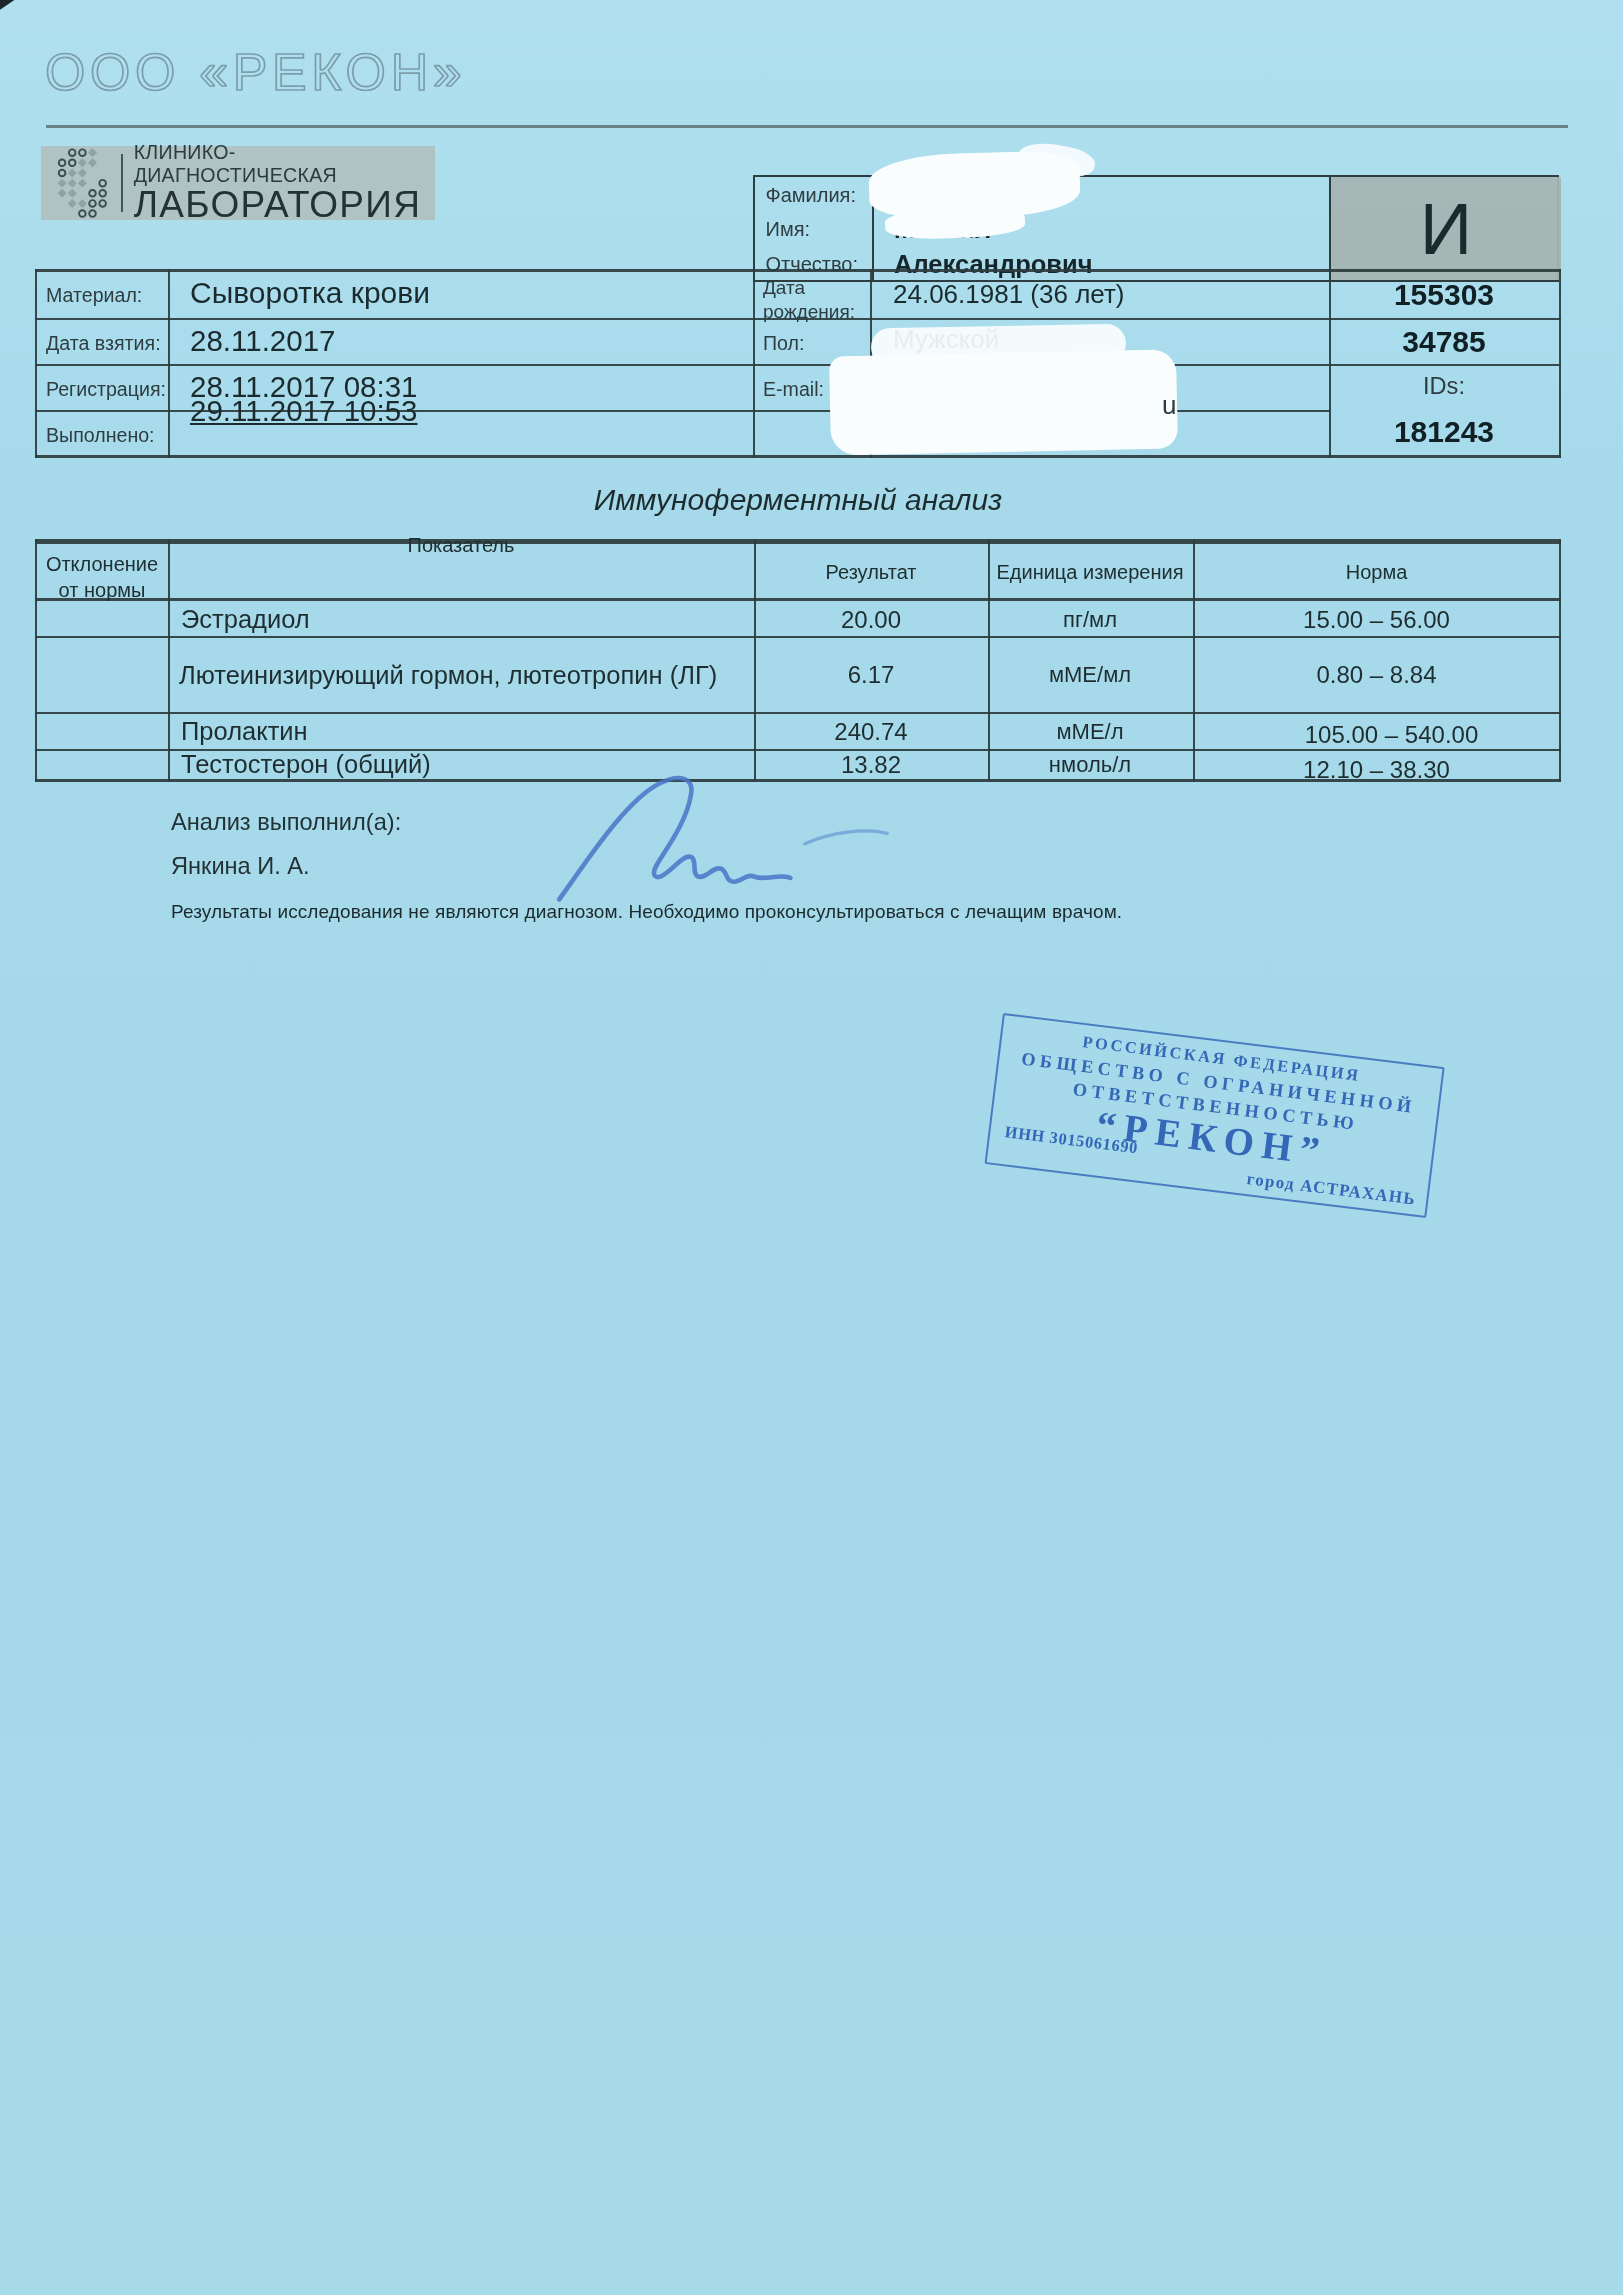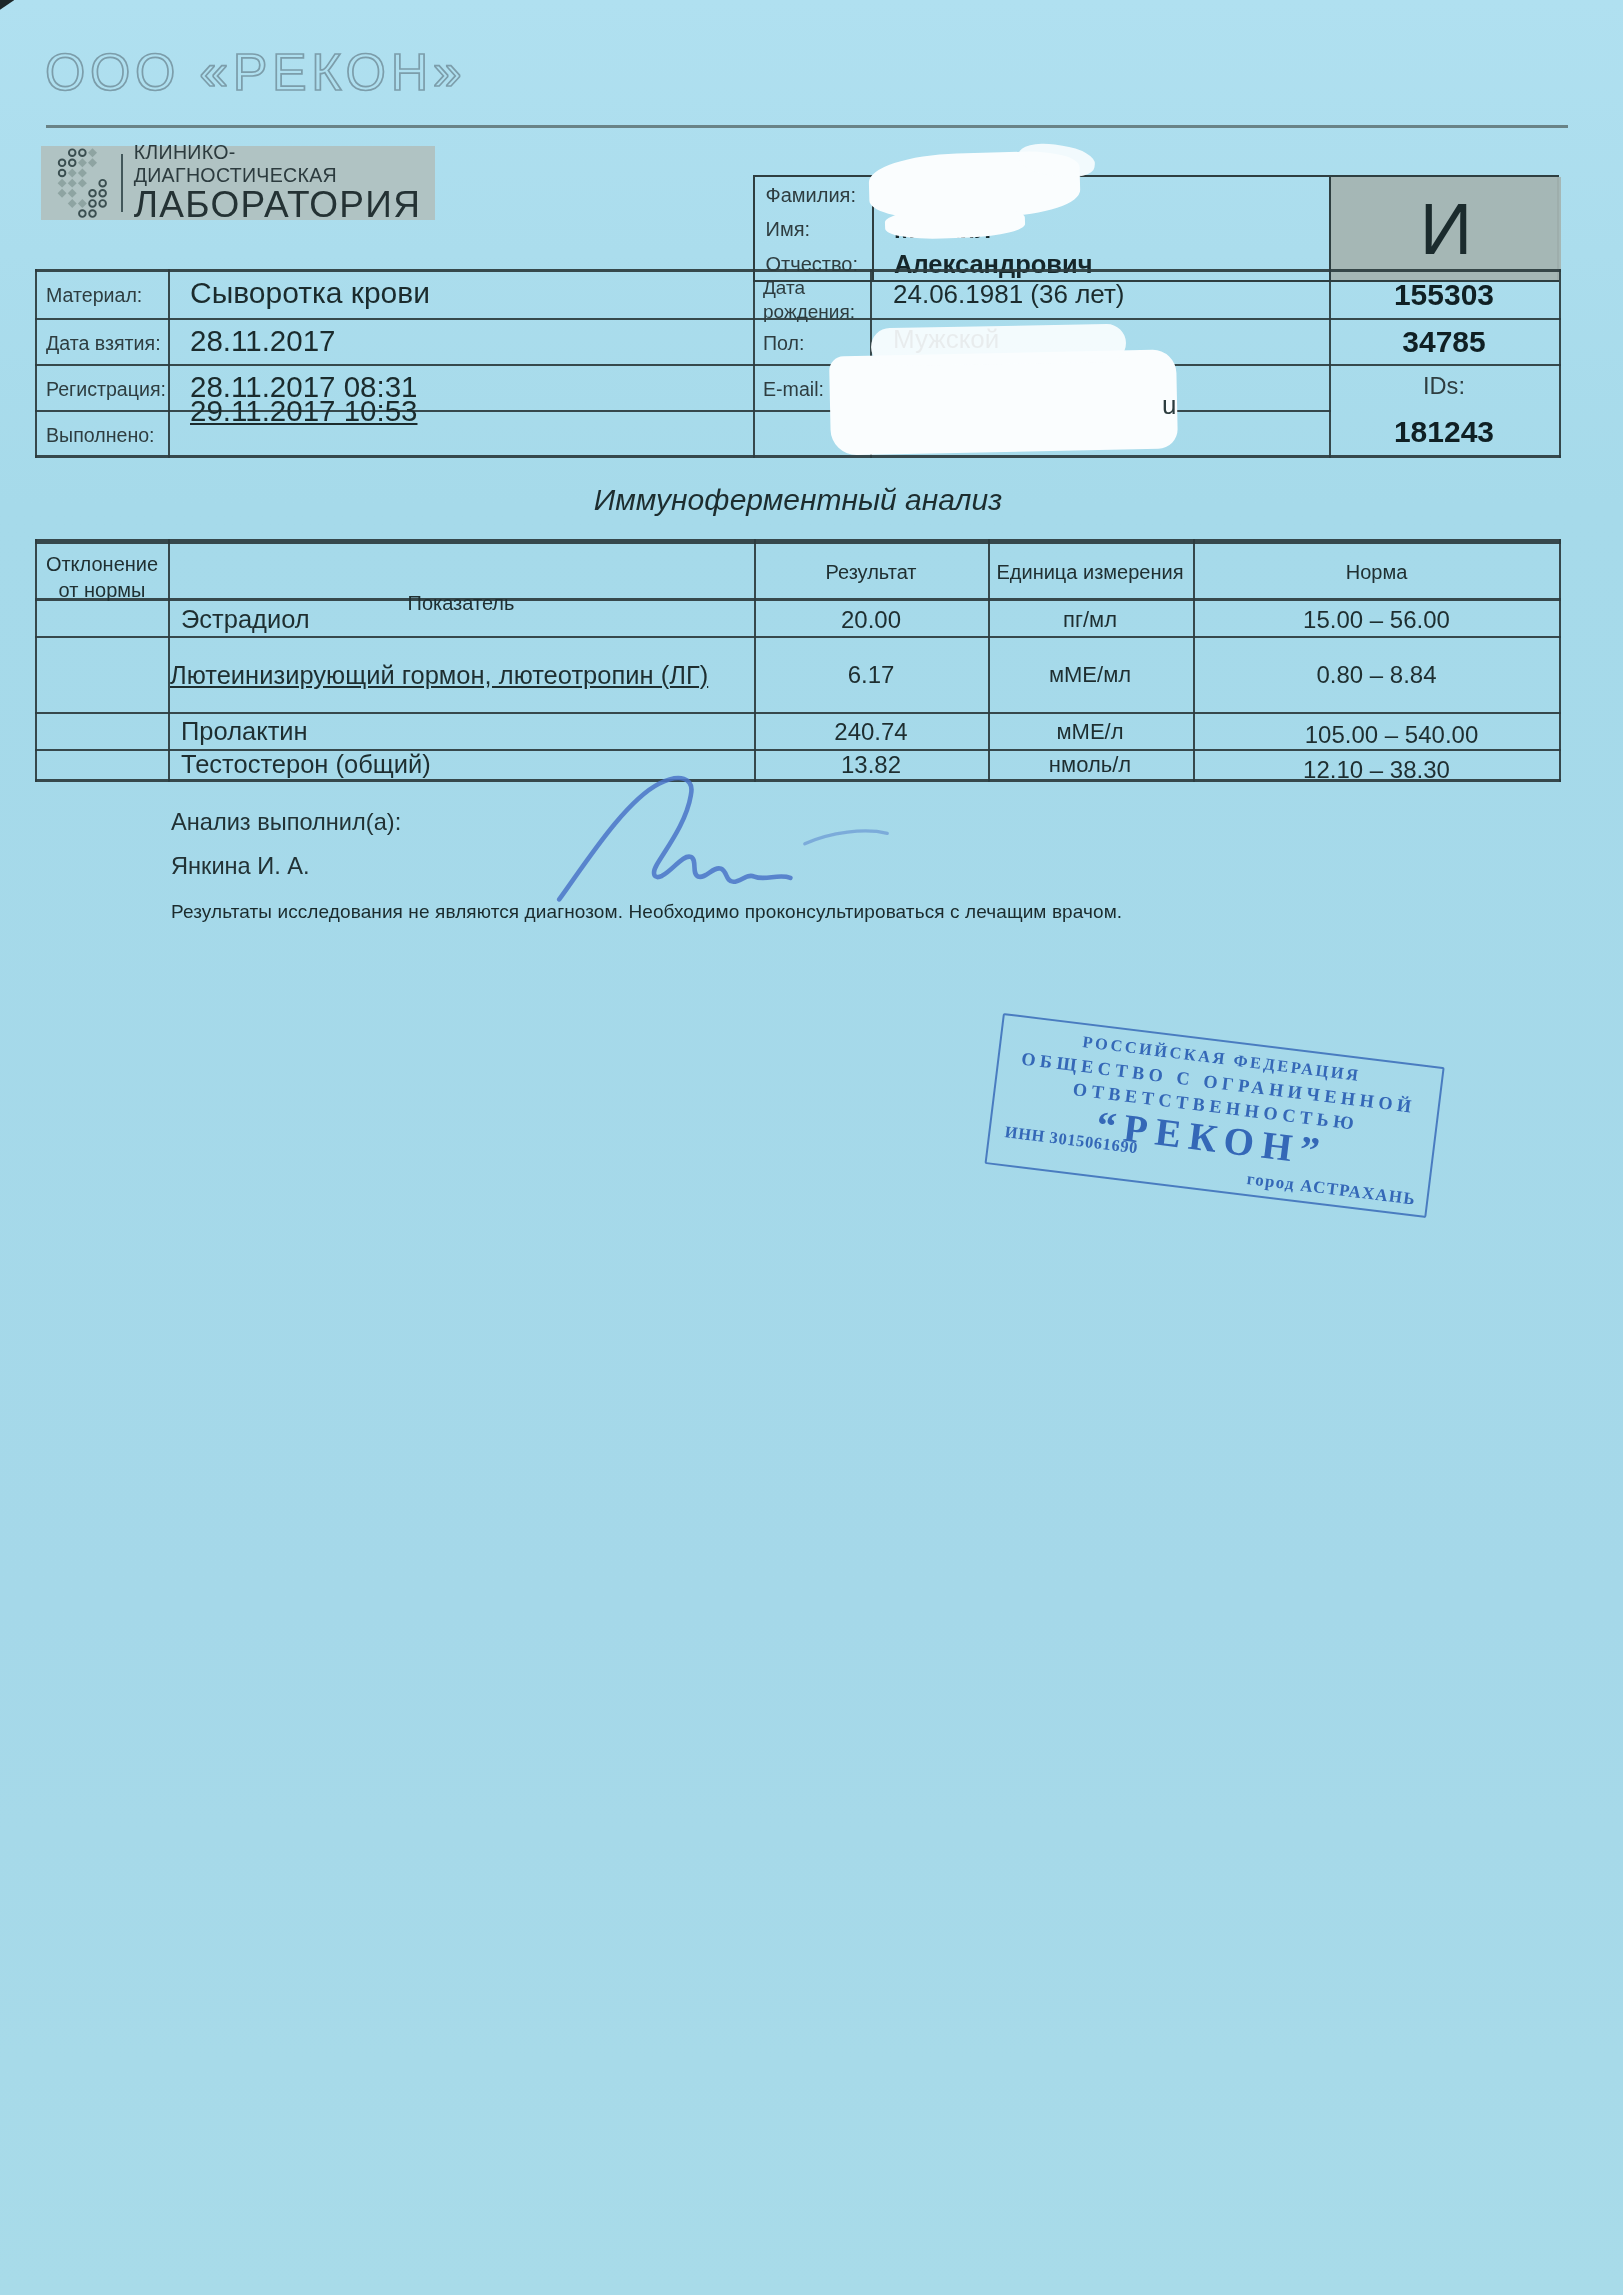--- a/index.html
+++ b/index.html
@@ -177,33 +177,33 @@
   <div class="hline" style="left:35px;top:749px;width:1526px;height:2px;"></div>
   <div class="hline" style="left:35px;top:779px;width:1526px;height:3.3px;"></div>
   <div class="vline" style="left:35px;top:539px;width:2px;height:243px;"></div>
   <div class="vline" style="left:168px;top:539px;width:2px;height:243px;"></div>
   <div class="vline" style="left:754px;top:539px;width:2px;height:243px;"></div>
   <div class="vline" style="left:988px;top:539px;width:2px;height:243px;"></div>
   <div class="vline" style="left:1193px;top:539px;width:2px;height:243px;"></div>
   <div class="vline" style="left:1559px;top:539px;width:2px;height:243px;"></div>
 
   <div class="th" style="left:35px;top:551px;width:134px;">Отклонение от нормы</div>
-  <div class="th" style="left:168px;top:590px;width:586px;">Показатель</div>
+  <div class="th" style="left:168px;top:532px;width:586px;">Показатель</div>
   <div class="th" style="left:754px;top:559px;width:234px;">Результат</div>
   <div class="th" style="left:988px;top:559px;width:204px;">Единица измерения</div>
   <div class="th" style="left:1193px;top:559px;width:367px;">Норма</div>
 
   <div class="cell center" style="left:35px;top:602px;width:134px;height:35px;"></div>
   <div class="cell name" style="left:181px;top:602px;width:563px;height:35px;">Эстрадиол</div>
   <div class="cell result center" style="left:754px;top:602px;width:234px;height:35px;">20.00</div>
   <div class="cell unit center" style="left:988px;top:602px;width:204px;height:35px;">пг/мл</div>
   <div class="cell norm center" style="left:1193px;top:602px;width:367px;height:35px;">15.00 – 56.00</div>
 
   <div class="cell center" style="left:35px;top:638px;width:134px;height:74px;"></div>
-  <div class="cell name" style="left:170px;top:638px;width:569px;height:74px;text-decoration:underline;">Лютеинизирующий гормон, лютеотропин (ЛГ)</div>
+  <div class="cell name" style="left:179px;top:638px;width:569px;height:74px;">Лютеинизирующий гормон, лютеотропин (ЛГ)</div>
   <div class="cell result center" style="left:754px;top:638px;width:234px;height:74px;">6.17</div>
   <div class="cell unit center" style="left:988px;top:638px;width:204px;height:74px;">мМЕ/мл</div>
   <div class="cell norm center" style="left:1193px;top:638px;width:367px;height:74px;">0.80 – 8.84</div>
 
   <div class="cell center" style="left:35px;top:714px;width:134px;height:35px;"></div>
   <div class="cell name" style="left:181px;top:714px;width:563px;height:35px;">Пролактин</div>
   <div class="cell result center" style="left:754px;top:714px;width:234px;height:35px;">240.74</div>
   <div class="cell unit center" style="left:988px;top:714px;width:204px;height:35px;">мМЕ/л</div>
   <div class="cell norm center" style="left:1193px;top:714px;width:367px;height:42px;padding-left:15px;">105.00 – 540.00</div>
 

